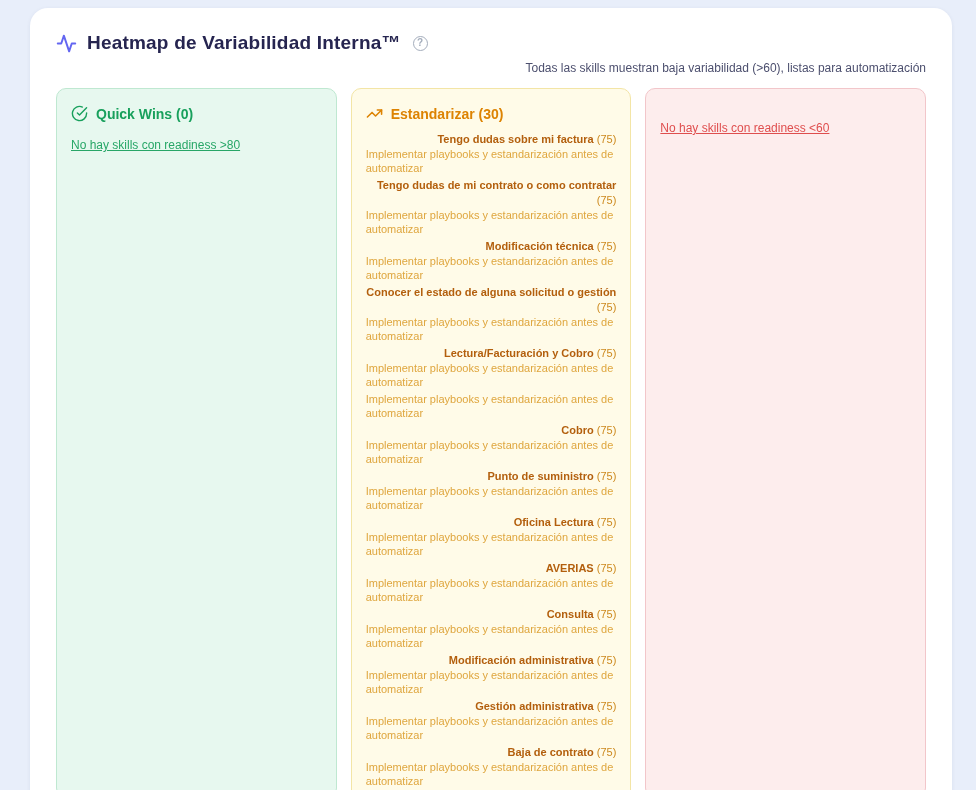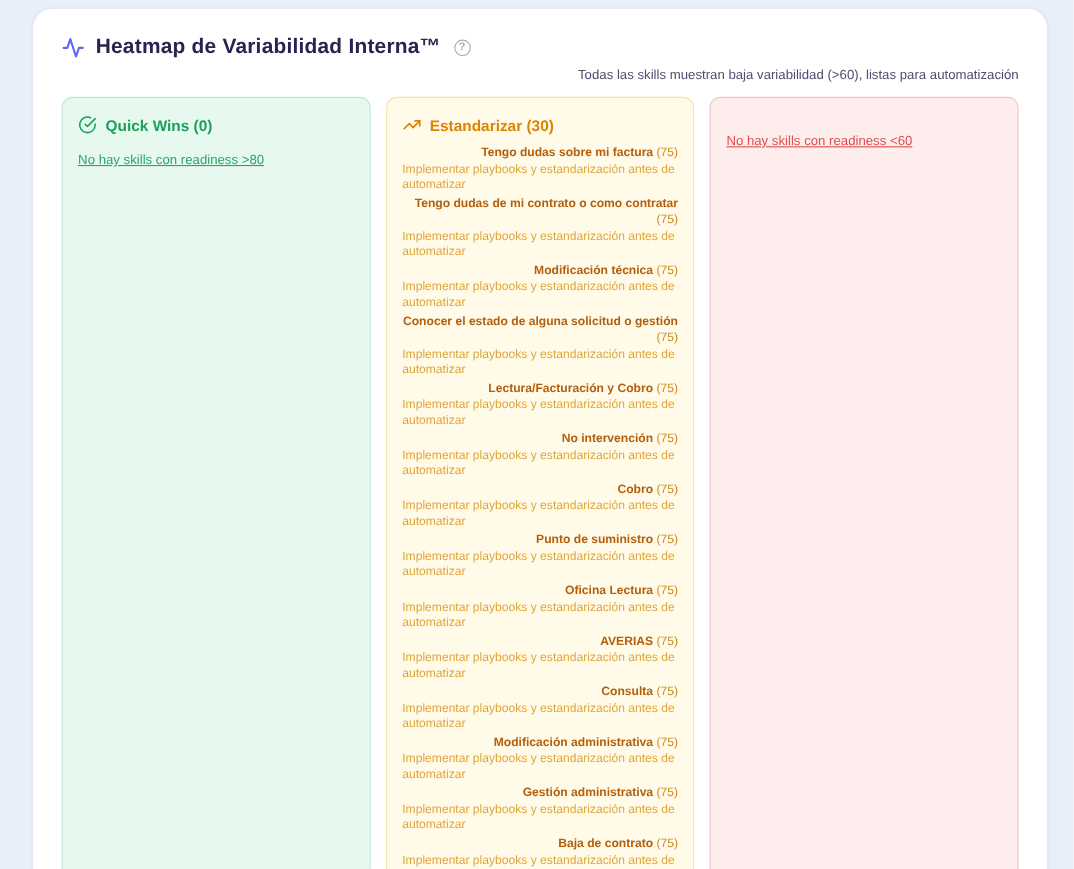--- a/index.html
+++ b/index.html
@@ -118,23 +118,20 @@
           </div>
 
           <div class="skill">
             <div class="skill-name">
               <span>Lectura/Facturación y Cobro</span><span class="skill-score"> (75)</span>
             </div>
             <div class="skill-note">Implementar playbooks y estandarización antes de automatizar</div>
           </div>
 
           <div class="skill">
-            <div class="skill-name">
-              <span>No intervención</span><span class="skill-score"> (75)</span>
-            </div>
             <div class="skill-note">Implementar playbooks y estandarización antes de automatizar</div>
           </div>
 
           <div class="skill">
             <div class="skill-name">
               <span>Cobro</span><span class="skill-score"> (75)</span>
             </div>
             <div class="skill-note">Implementar playbooks y estandarización antes de automatizar</div>
           </div>
 

